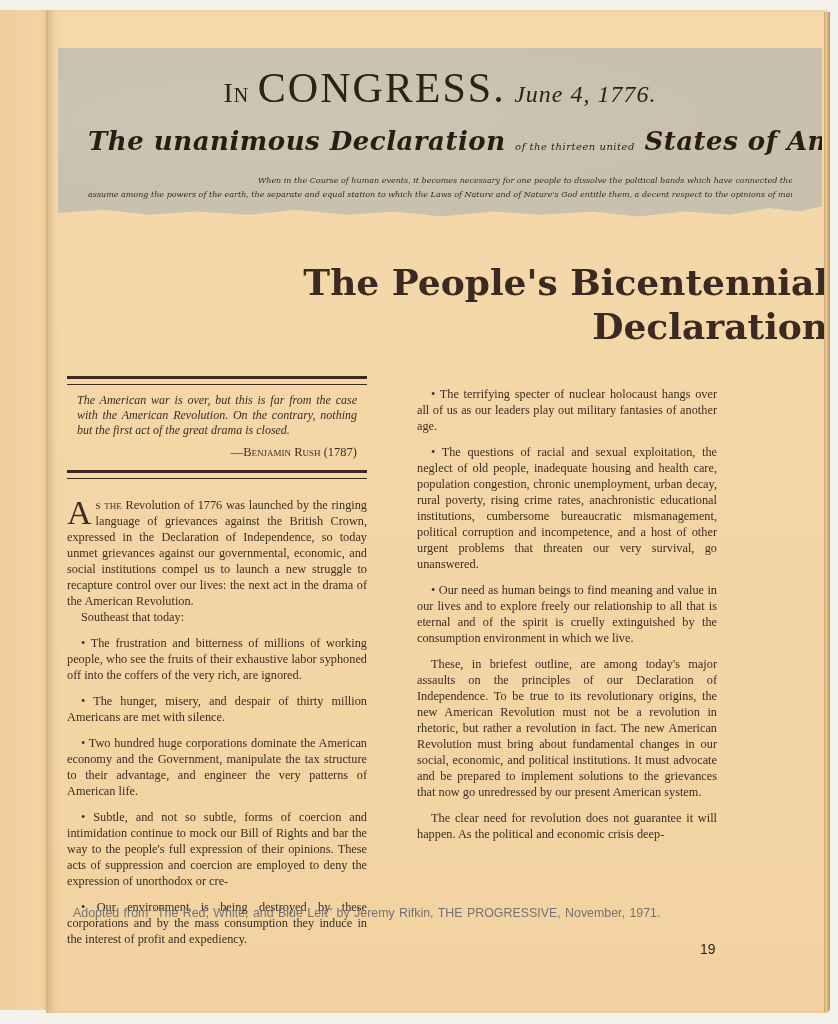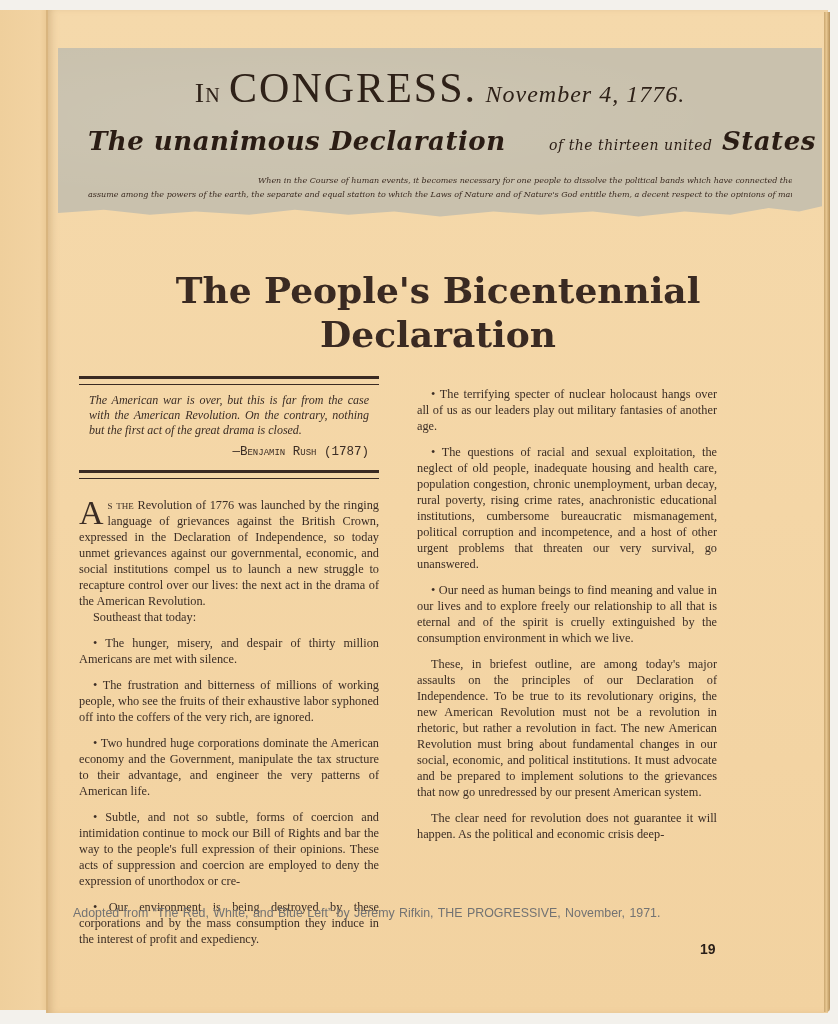--- a/index.html
+++ b/index.html
@@ -37,66 +37,66 @@
     font-size:30px; letter-spacing:1px;
   }
   .banner-congress .big { font-size:42px; letter-spacing:2px; }
   .banner-congress .sc { font-variant:small-caps; font-size:28px; }
   .banner-congress .date { font-style:italic; font-size:24px; }
   .banner-title {
     position:absolute; left:30px; right:30px; top:78px; text-align:center;
     font-family:"DejaVu Serif", serif; font-style:italic; font-weight:bold;
     color:#2a1c14; font-size:26px; letter-spacing:.5px; white-space:nowrap;
   }
-  .banner-title .small { font-size:14px; font-weight:normal;margin-left:34px; }
+  .banner-title .small { font-size:10px; font-weight:normal; }
   .banner-script {
     position:absolute; left:30px; right:30px; font-family:"DejaVu Serif", serif;
     font-style:italic; color:#3a2a20; font-size:8px; white-space:nowrap; overflow:hidden;
   }
   .banner-script.l1 { top:128px; left:200px; }
   .banner-script.l2 { top:142px; }
   .title {
-    position:absolute; left:0; right:0; top:258px; text-align:center;
+    position:absolute; left:0; right:0; top:250px; text-align:right;
     font-family:"DejaVu Serif", serif; font-weight:bold; color:#3a2a22;
     font-size:36px; line-height:44px;
   }
   .col { position:absolute; width:300px; font-size:12.3px; line-height:16px; color:#3b2d25; text-align:justify; }
-  .col-left { left:67px; top:376px;margin-left:12px; }
+  .col-left { left:67px; top:376px; }
   .col-right { left:417px; top:376px; }
   .rule-double { height:5px; border-top:3px solid #3a2a22; border-bottom:1px solid #3a2a22; margin:0 0 0 0; }
   .quote { font-style:italic; font-size:12px; line-height:15px; padding:8px 10px 6px 10px; color:#3b2d25; }
-  .quote-attr { text-align:right; font-size:12.5px; padding:0 10px 10px 0; color:#3b2d25;font-family:Liberation Mono, monospace; }
+  .quote-attr { text-align:right; font-size:12.5px; padding:0 10px 10px 0; color:#3b2d25; }
   .quote-attr .sc { font-variant:small-caps; }
   p { margin:0; }
   .lead { margin-top:18px; text-indent:0; }
   .dropcap { float:left; font-size:34px; line-height:28px; margin:2px 4px 0 0; }
   .smcap { font-variant:small-caps; }
   .indent { text-indent:14px; }
   .bullet { margin-top:10px; text-indent:14px; }
   .credit {
     position:absolute; left:73px; top:906px; width:700px; white-space:nowrap;
     font-family:"Liberation Sans", sans-serif; font-size:12.4px; color:#737373;
     word-spacing:1px;
   }
   .page-number {
     position:absolute; left:700px; top:941px;
-    font-family:"Liberation Sans", sans-serif; font-weight:bold; font-size:14px; color:#2a1f18;
+    font-family:"Liberation Sans", sans-serif; font-weight:normal; font-size:14px; color:#2a1f18;
   }
 </style>
 </head>
 <body>
 
 <div class="page-back"></div>
 <div class="page">
 
   <div class="banner">
     <div class="banner-congress">
       <span class="sc">In</span>
       <span class="big">CONGRESS.</span>
-      <span class="date">November 4, 1776.</span>
+      <span class="date">June 4, 1776.</span>
     </div>
     <div class="banner-title">
       <span>The unanimous Declaration</span>
       <span class="small">of the thirteen united</span>
       <span>States of America,</span>
     </div>
     <div class="banner-script l1">When in the Course of human events, it becomes necessary for one people to dissolve the political bands which have connected them with another, and to</div>
     <div class="banner-script l2">assume among the powers of the earth, the separate and equal station to which the Laws of Nature and of Nature's God entitle them, a decent respect to the opinions of mankind requires that they</div>
   </div>
 
@@ -113,22 +113,22 @@
     <span class="sc">—Benjamin Rush</span>
     <span>(1787)</span>
   </div>
   <div class="rule-double"></div>
 
   <p class="lead">
     <span class="dropcap">A</span><span class="smcap">s the</span><span> Revolution of 1776 was launched by the ringing language of grievances against the British Crown, expressed in the Declaration of Independence, so today unmet grievances against our governmental, economic, and social institutions compel us to launch a new struggle to recapture control over our lives: the next act in the drama of the American Revolution.</span>
   </p>
   <p class="indent">Southeast that today:</p>
 
+  <p class="bullet"><span>•</span> <span>The frustration and bitterness of millions of working people, who see the fruits of their exhaustive labor syphoned off into the coffers of the very rich, are ignored.</span></p>
   <p class="bullet"><span>•</span> <span>The hunger, misery, and despair of thirty million Americans are met with silence.</span></p>
-  <p class="bullet"><span>•</span> <span>The frustration and bitterness of millions of working people, who see the fruits of their exhaustive labor syphoned off into the coffers of the very rich, are ignored.</span></p>
   <p class="bullet"><span>•</span> <span>Two hundred huge corporations dominate the American economy and the Government, manipulate the tax structure to their advantage, and engineer the very patterns of American life.</span></p>
   <p class="bullet"><span>•</span> <span>Subtle, and not so subtle, forms of coercion and intimidation continue to mock our Bill of Rights and bar the way to the people's full expression of their opinions. These acts of suppression and coercion are employed to deny the expression of unorthodox or cre-</span></p>
   <p class="bullet"><span>•</span> <span>Our environment is being destroyed by these corporations and by the mass consumption they induce in the interest of profit and expediency.</span></p>
 </div>
 
 <div class="col col-right">
   <p class="bullet"><span>•</span> <span>The terrifying specter of nuclear holocaust hangs over all of us as our leaders play out military fantasies of another age.</span></p>
   <p class="bullet"><span>•</span> <span>The questions of racial and sexual exploitation, the neglect of old people, inadequate housing and health care, population congestion, chronic unemployment, urban decay, rural poverty, rising crime rates, anachronistic educational institutions, cumbersome bureaucratic mismanagement, political corruption and incompetence, and a host of other urgent problems that threaten our very survival, go unanswered.</span></p>
   <p class="bullet"><span>•</span> <span>Our need as human beings to find meaning and value in our lives and to explore freely our relationship to all that is eternal and of the spirit is cruelly extinguished by the consumption environment in which we live.</span></p>
   <p class="bullet">These, in briefest outline, are among today's major assaults on the principles of our Declaration of Independence. To be true to its revolutionary origins, the new American Revolution must not be a revolution in rhetoric, but rather a revolution in fact. The new American Revolution must bring about fundamental changes in our social, economic, and political institutions. It must advocate and be prepared to implement solutions to the grievances that now go unredressed by our present American system.</p>

